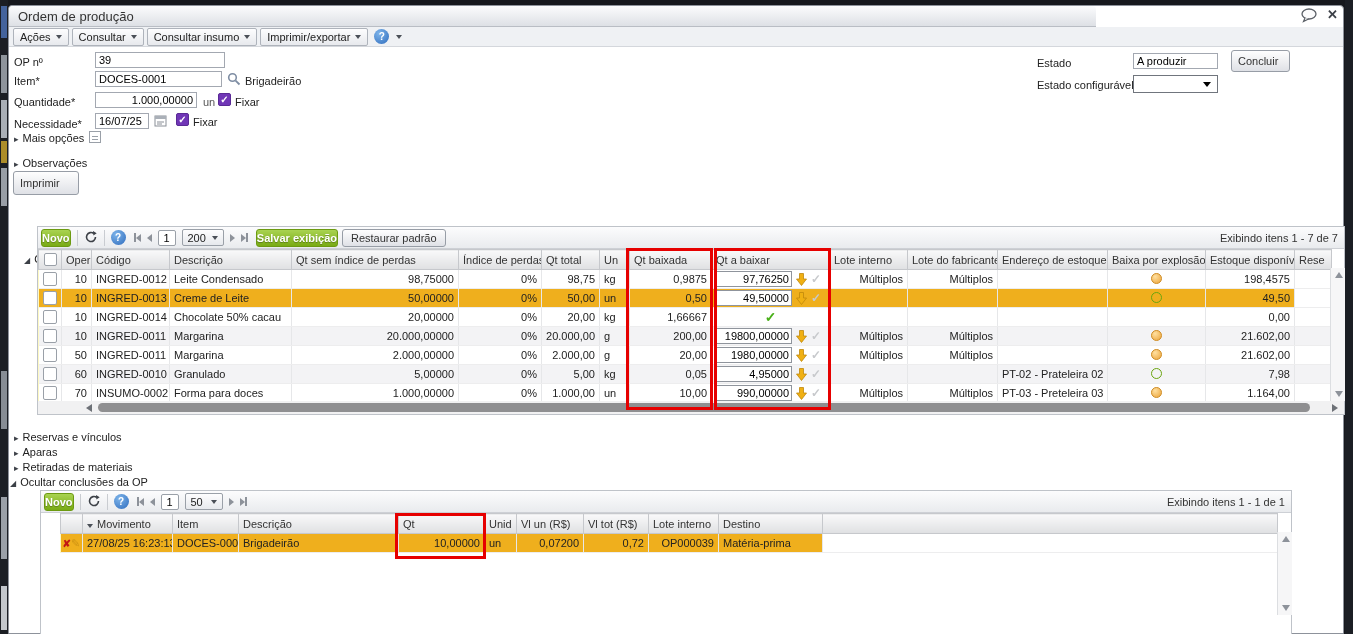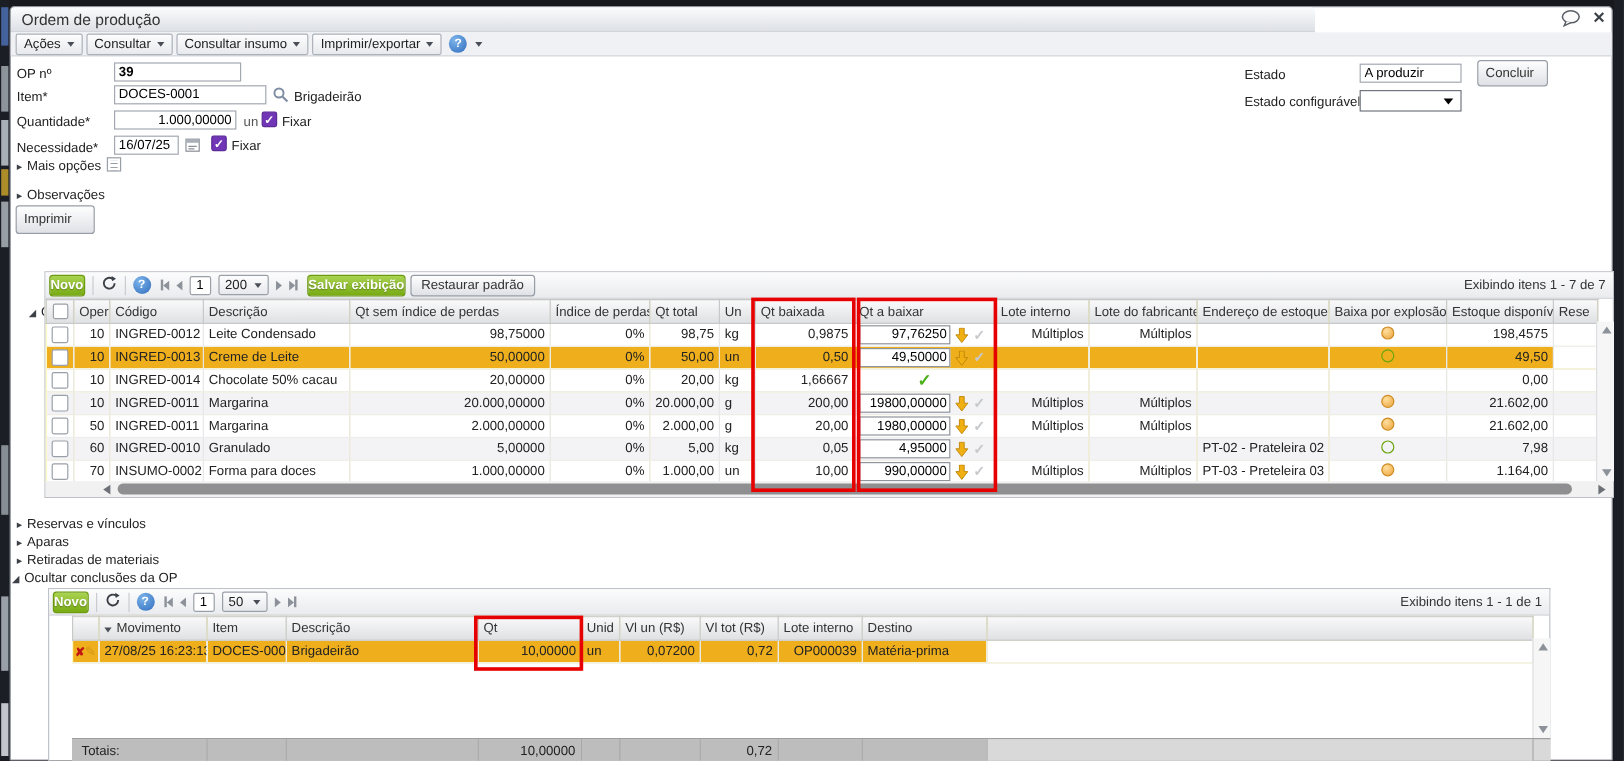--- a/index.html
+++ b/index.html
@@ -137,21 +137,21 @@
       </span>
   <span class="mbtn">
         <span>Imprimir/exportar</span>
         <span class="caret"></span>
       </span>
   <span class="help-circle" style="margin-left:3px;">?</span>
   <span class="caret" style="margin-left:4px;"></span>
 </div>
 
 <span class="lbl" style="left:14px;top:56px;">OP nº</span>
-<input class="tinput" style="left: 95px; top: 52px; width: 106px; font-weight: bold;" value="39">
+<input class="tinput" style="left: 95px; top: 52px; width: 130px;" value="39">
 <span class="lbl" style="left:14px;top:75px;">Item*</span>
 <input class="tinput" style="left: 95px; top: 71px; width: 127px;" value="DOCES-0001">
 <span class="abs mag-ico" style="left:227px;top:72px;">
   <svg width="14" height="14">
         <circle cx="5.5" cy="5.5" r="3.8" fill="none" stroke="#7e8da3" stroke-width="1.6"></circle>
         <line x1="8.6" y1="8.6" x2="12.5" y2="12.5" stroke="#7e8da3" stroke-width="1.8"></line>
       </svg>
 </span>
 <span class="lbl" style="left:245px;top:75px;">Brigadeirão</span>
 
@@ -576,48 +576,18 @@
       <td class="filler"></td>
     </tr>
   </tbody>
 </table>
 
 <div class="vsb" style="left:1277px;top:532px;height:83px;">
   <span class="up"></span>
   <span class="dn"></span>
 </div>
 
-<div class="totrow" style="left:60px;top:615px;width:1232px;height:19px;border-top:1px solid #9e9e9e;">
-  <table class="tot" style="width:1217px;">
-    <colgroup>
-      <col style="width:112px">
-          <col style="width:66px">
-          <col style="width:160px">
-          <col style="width:86px">
-      <col style="width:32px">
-          <col style="width:67px">
-          <col style="width:65px">
-          <col style="width:70px">
-      <col style="width:104px">
-          <col style="width:455px">
-    </colgroup>
-    <tbody>
-          <tr>
-      <td style="padding-left:8px;">Totais:</td>
-      <td></td>
-            <td></td>
-      <td class="num">10,00000</td>
-      <td></td>
-            <td></td>
-      <td class="num">0,72</td>
-      <td></td>
-            <td></td>
-      <td class="filler"></td>
-    </tr>
-  </tbody>
-      </table>
-</div>
 
 <div class="redbox" style="left:626px;top:248px;width:87px;height:162px;"></div>
 <div class="redbox" style="left:714px;top:248px;width:117px;height:162px;"></div>
 <div class="redbox" style="left:395px;top:513px;width:91px;height:46px;"></div>
 
 </div>
 
 </body></html>

